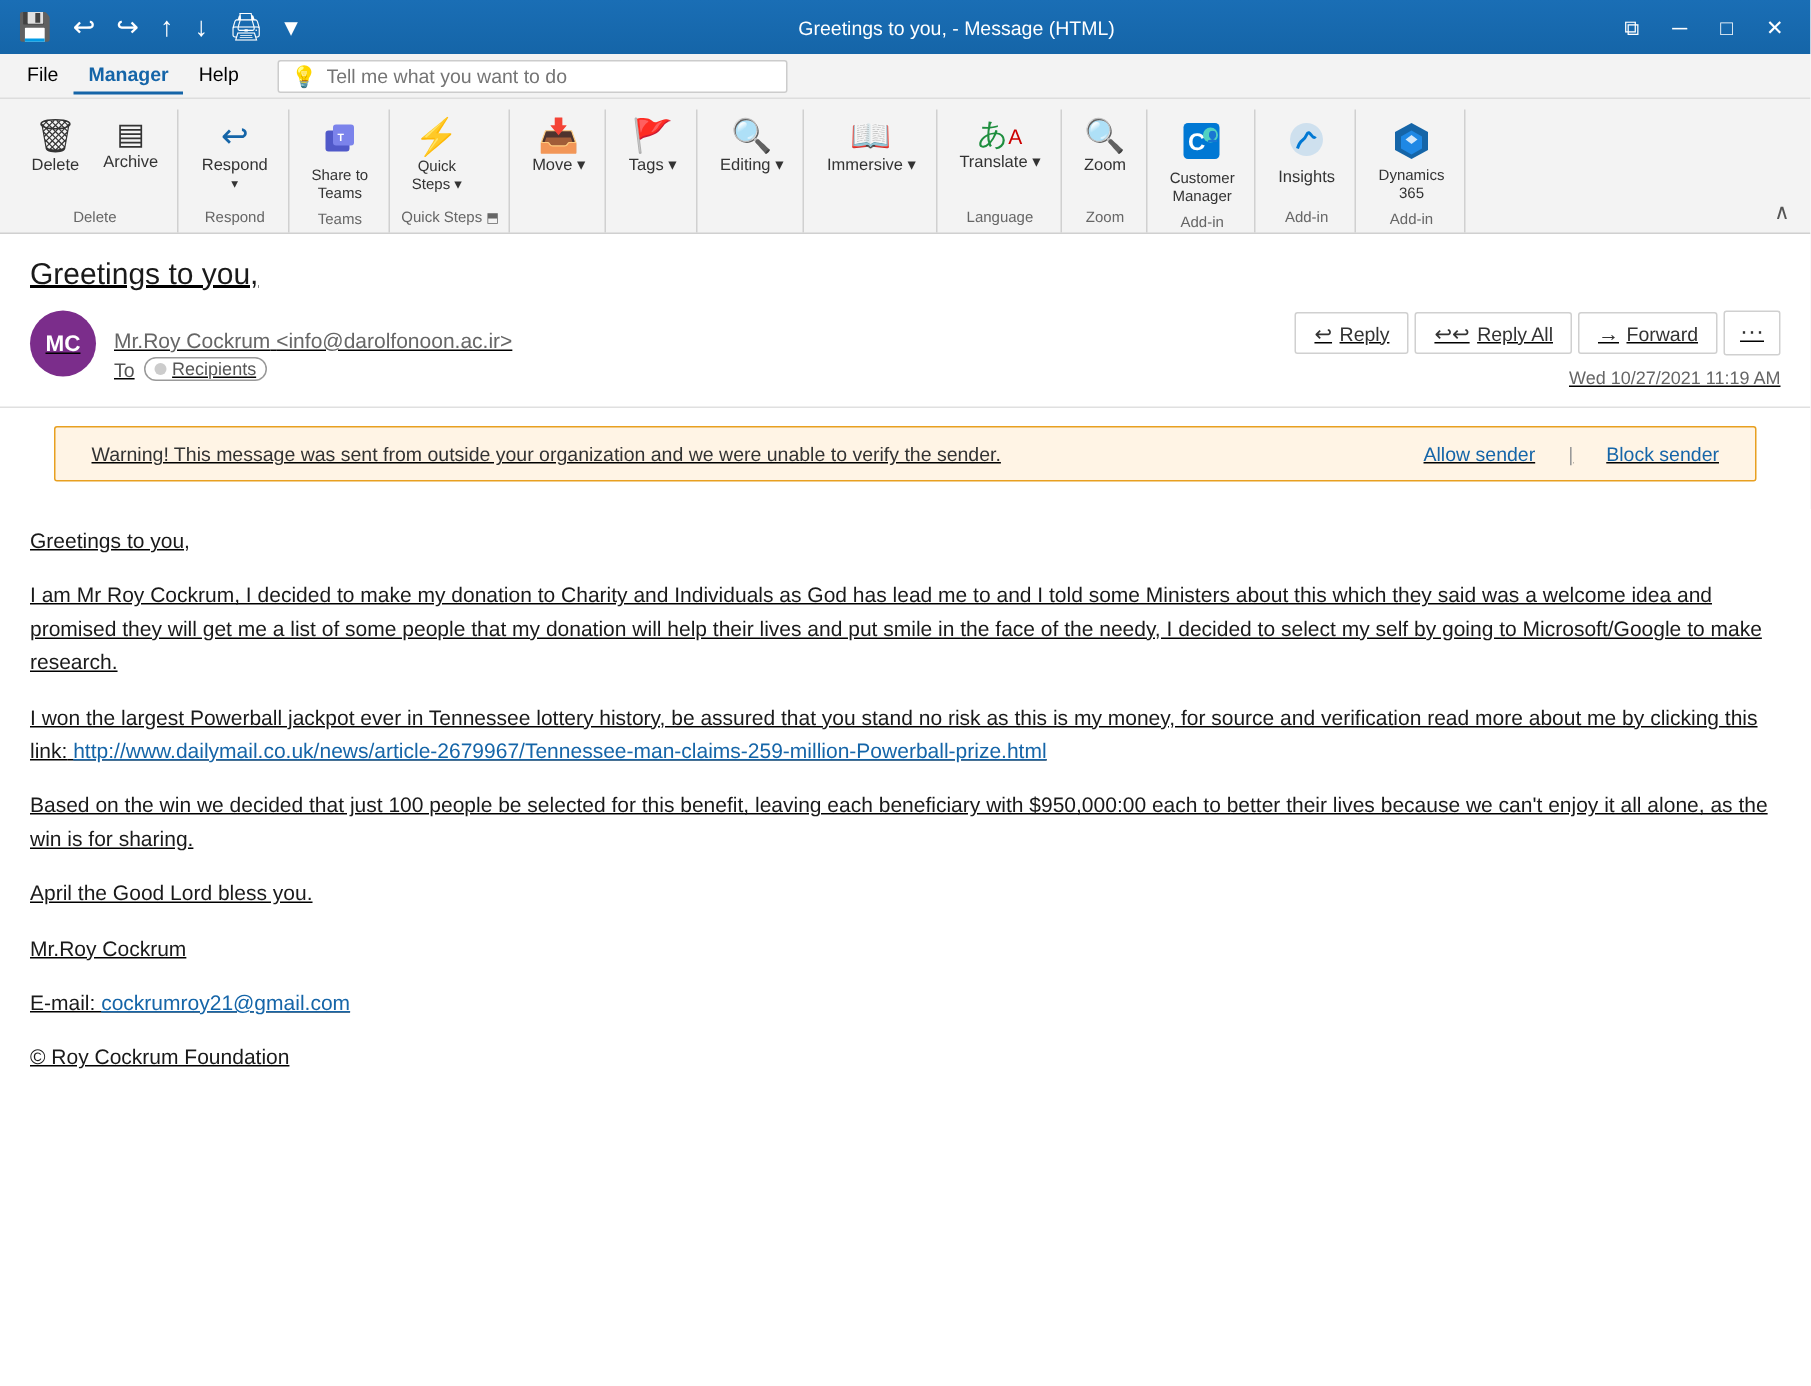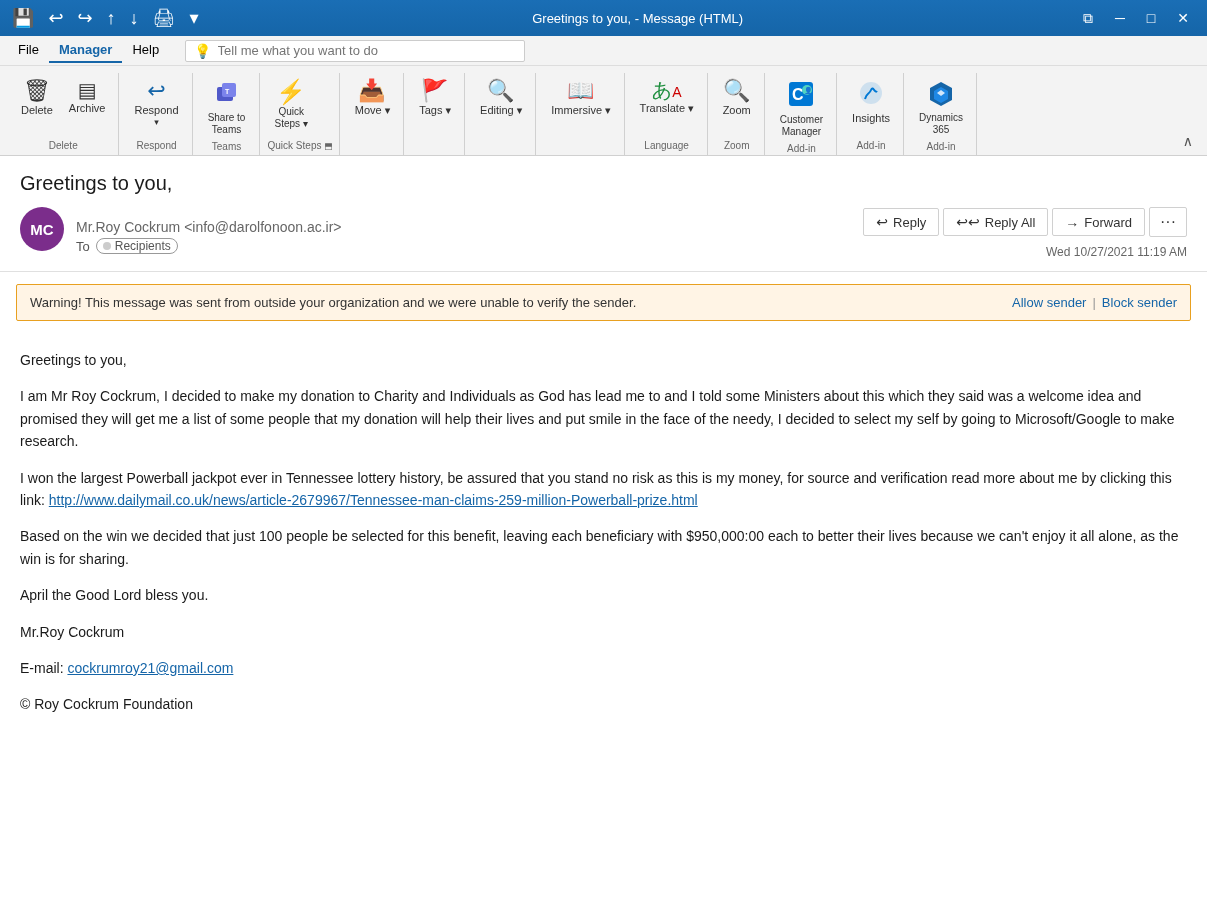--- a/index.html
+++ b/index.html
@@ -105,20 +105,21 @@
       margin-bottom: 4px;
     }
 
     
     .email-area {
       background: white;
       margin: 0;
       flex: 1;
       overflow-y: auto;
       height: calc(924px - 36px - 30px - 90px);
+      text-decoration: underline;
     }
 
     
     .email-header {
       padding: 16px 20px 12px 20px;
       border-bottom: 1px solid #e0e0e0;
     }
     .email-subject {
       font-size: 20px;
       font-weight: 400;
@@ -172,32 +173,32 @@
       cursor: pointer;
       border-radius: 2px;
       font-size: 16px;
       color: #333;
     }
     .email-date { font-size: 12px; color: #666; margin-top: 2px; text-align: center; }
     .email-date-actions { display: flex; flex-direction: column; align-items: flex-end; gap: 6px; }
 
     
     .warning-banner {
-      margin: 12px 16px;
+      margin: 12px 36px;
       background: #fff4e5;
       border: 1px solid #e8a020;
       border-radius: 2px;
-      padding: 10px 13px;
+      padding: 10px 24px;
       display: flex;
       align-items: center;
       justify-content: space-between;
       font-size: 13px;
       color: #333;
     }
-    .warning-links { display: flex; align-items: center; gap: 0; white-space: nowrap; }
+    .warning-links { display: flex; align-items: center; gap: 16px; white-space: nowrap; }
     .warning-link { color: #1565a8; cursor: pointer; text-decoration: none; font-size: 13px; }
     .warning-sep { color: #999; margin: 0 6px; }
 
     
     .email-body {
       padding: 16px 20px 30px 20px;
       font-size: 14px;
       line-height: 1.6;
       color: #1a1a1a;
     }

